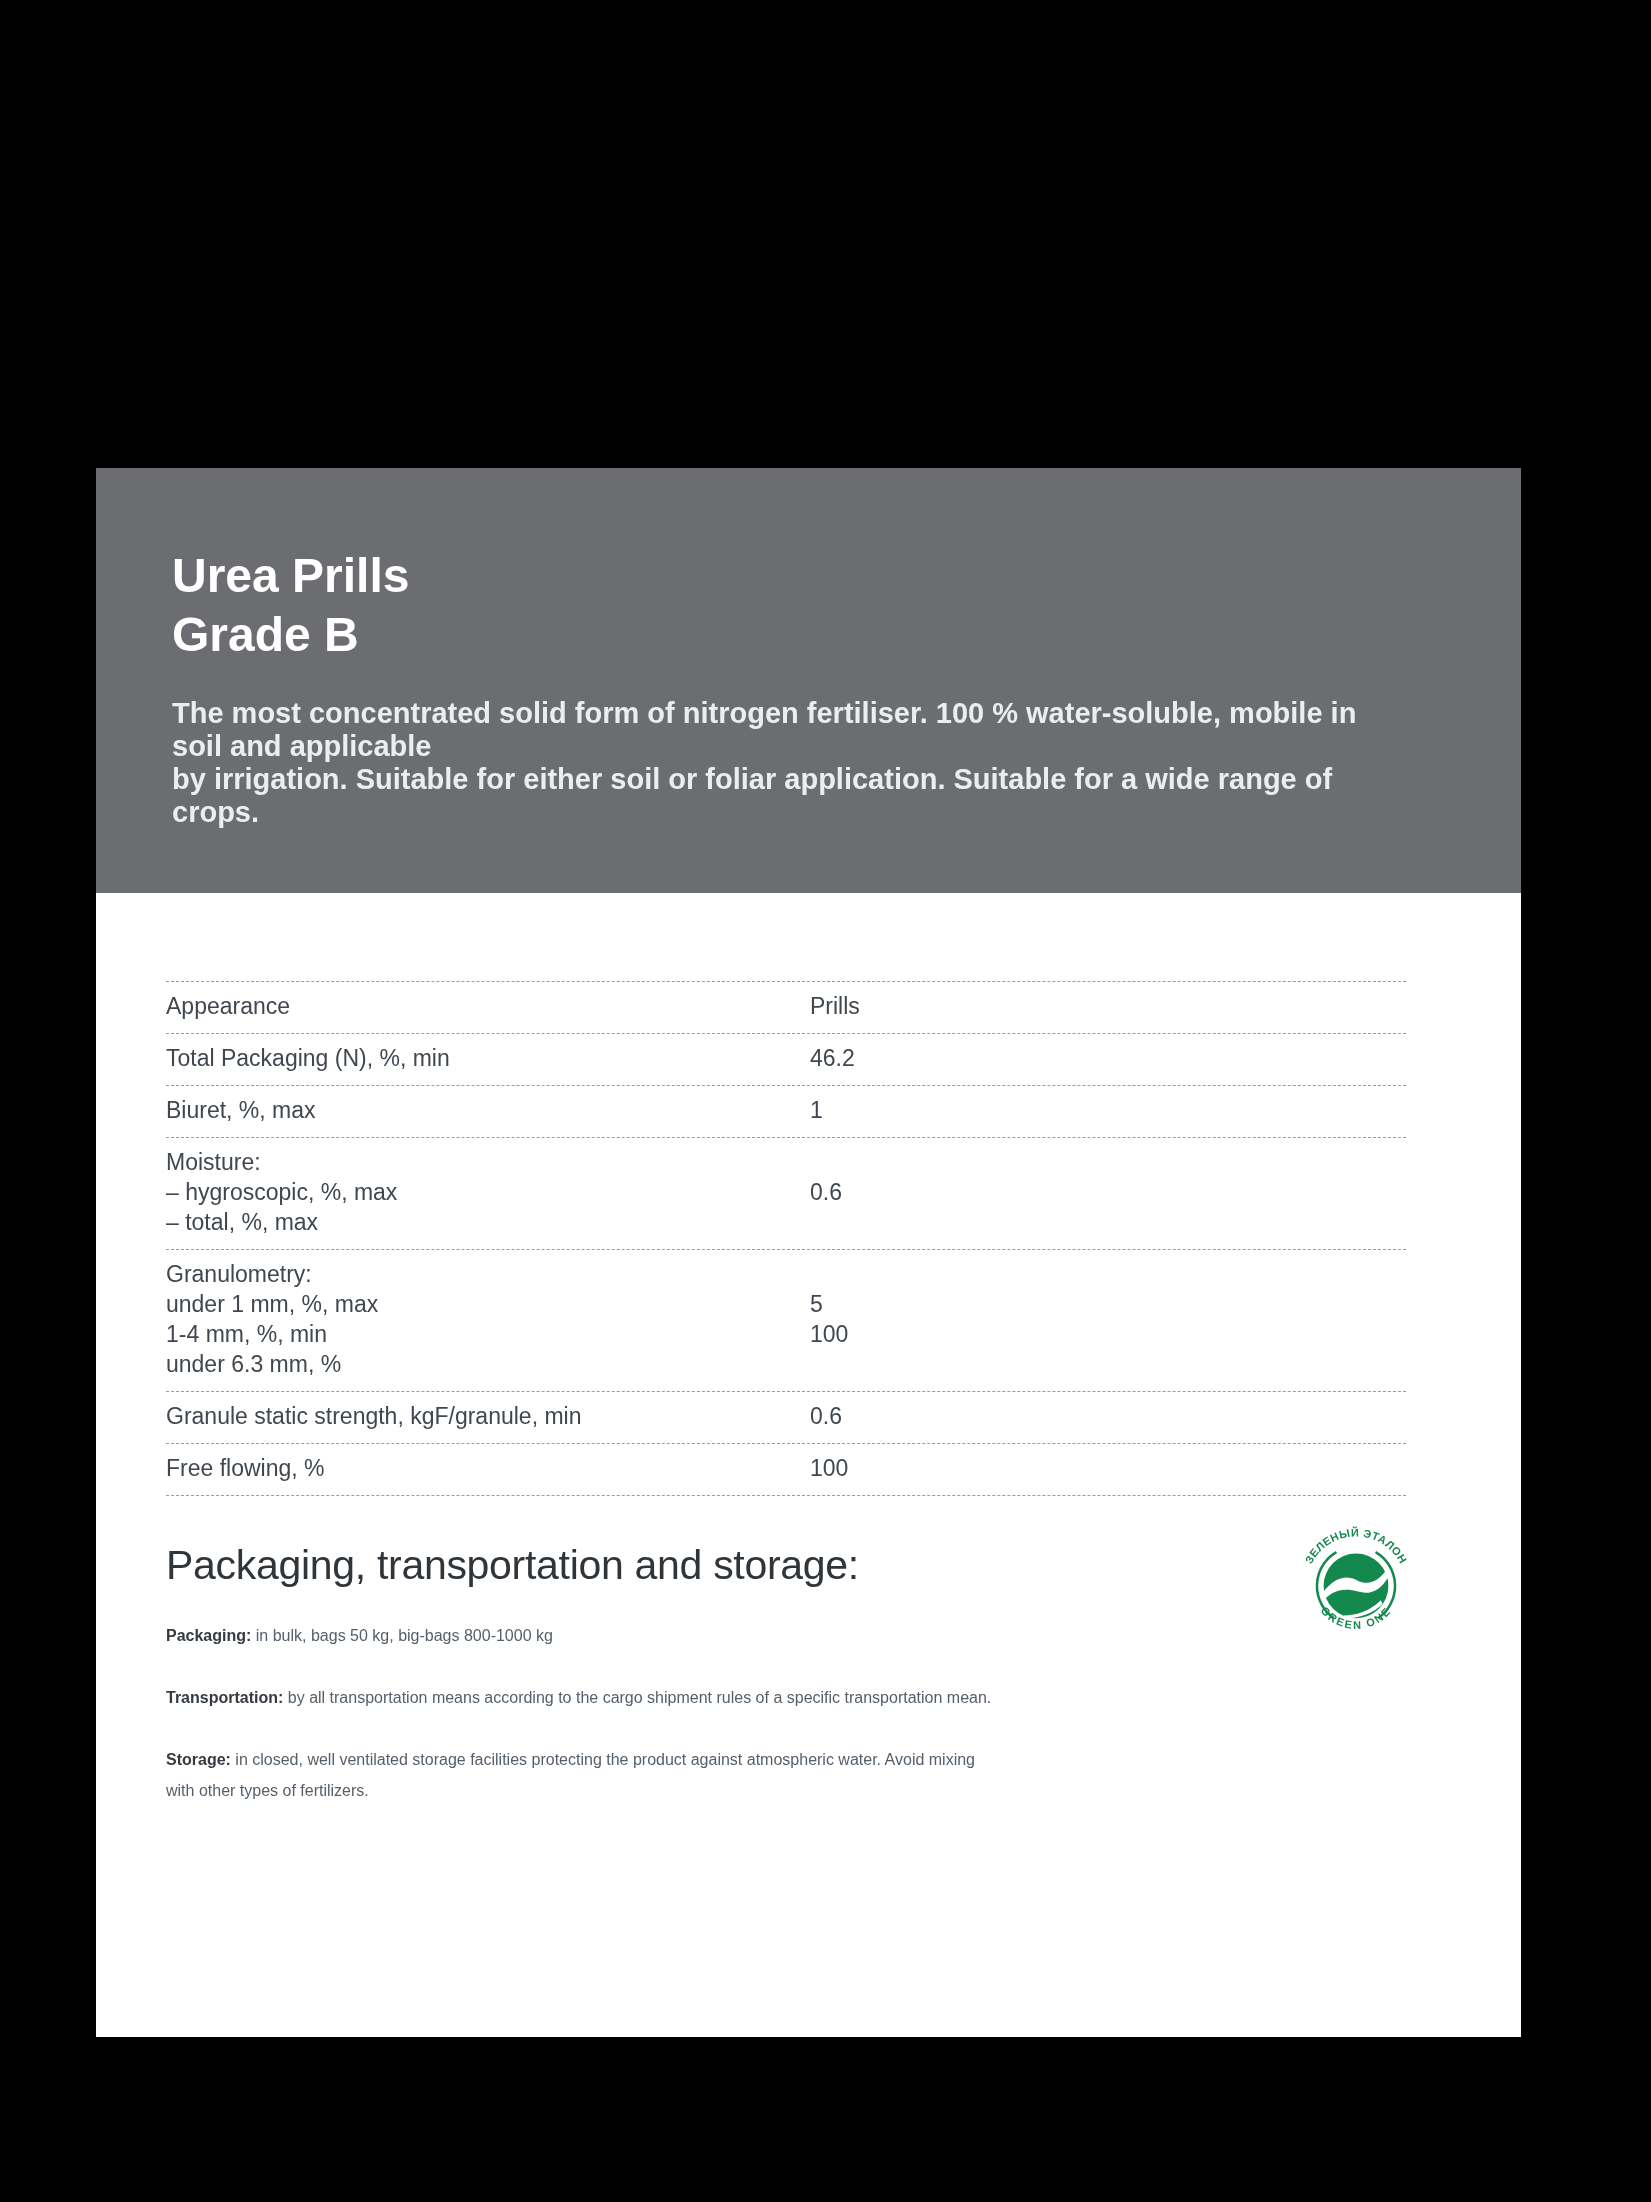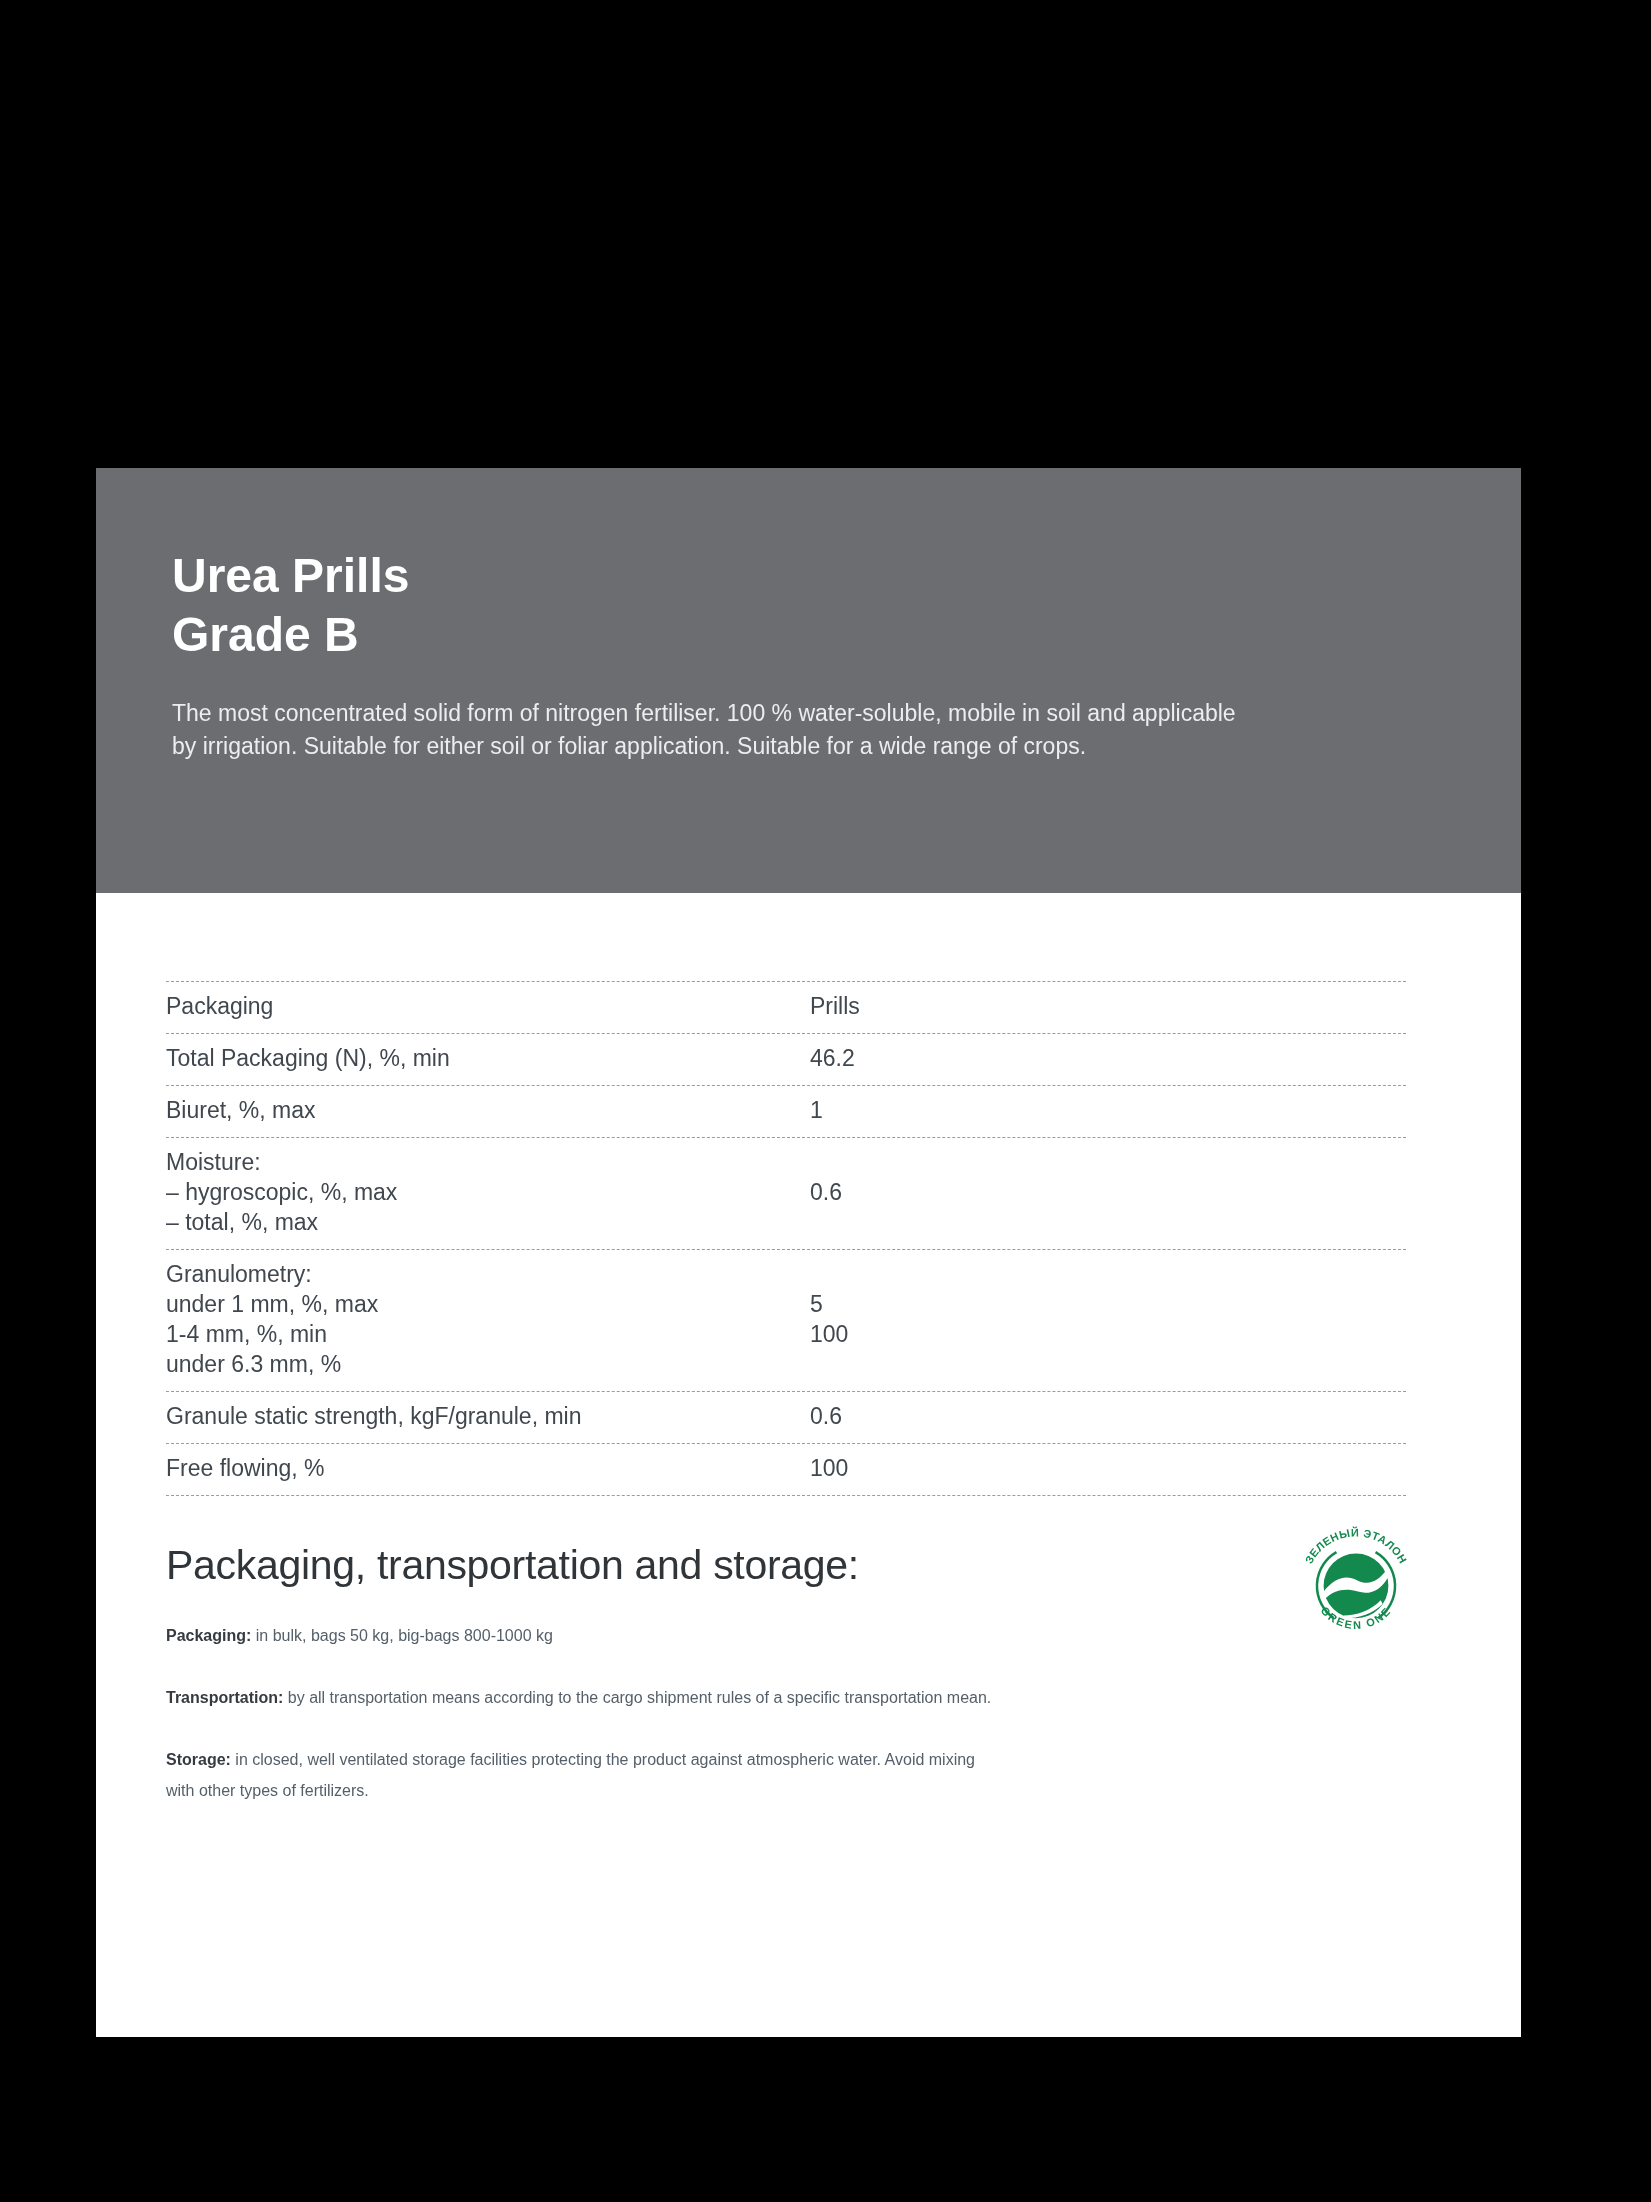--- a/index.html
+++ b/index.html
@@ -34,23 +34,23 @@
     margin: 0;
     color: #ffffff;
     font-size: 48px;
     line-height: 59px;
     font-weight: 700;
     letter-spacing: 0;
   }
   .hdr .desc {
     margin: 32.5px 0 0;
     color: #eceded;
-    font-size: 23px;
+    font-size: 29px;
     line-height: 33px;
-    font-weight: 400;
+    font-weight: 700;
     white-space: pre-line;
     max-width: 1185px;
   }
 
   
   .bodyc {
     margin-left: 70px;
     width: 1240px;
   }
 
@@ -120,21 +120,21 @@
     <p class="desc">The most concentrated solid form of nitrogen fertiliser. 100 % water-soluble, mobile in soil and applicable
 by irrigation. Suitable for either soil or foliar application. Suitable for a wide range of crops.</p>
   </header>
 
   <main class="bodyc">
 
     <div class="spec-table">
 
       <div class="spec-row">
         <div class="cell label">
-          <div class="line">Packaging</div>
+          <div class="line">Appearance</div>
         </div>
         <div class="cell value">
           <div class="line">Prills</div>
         </div>
       </div>
 
       <div class="spec-row">
         <div class="cell label">
           <div class="line">Total Packaging (N), %, min</div>
         </div>

